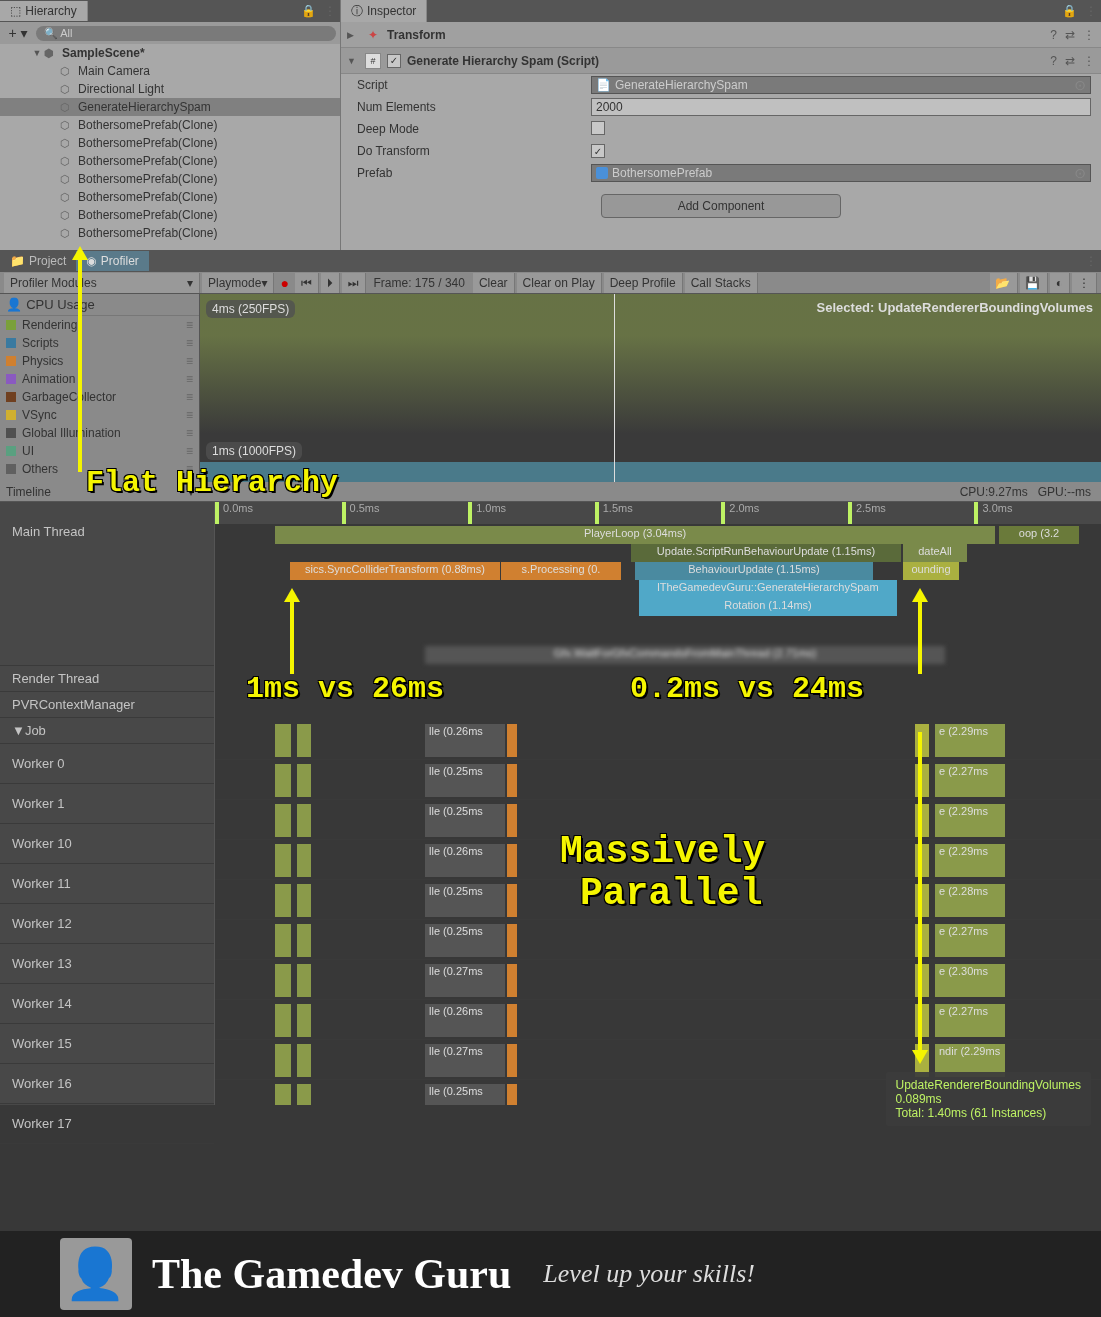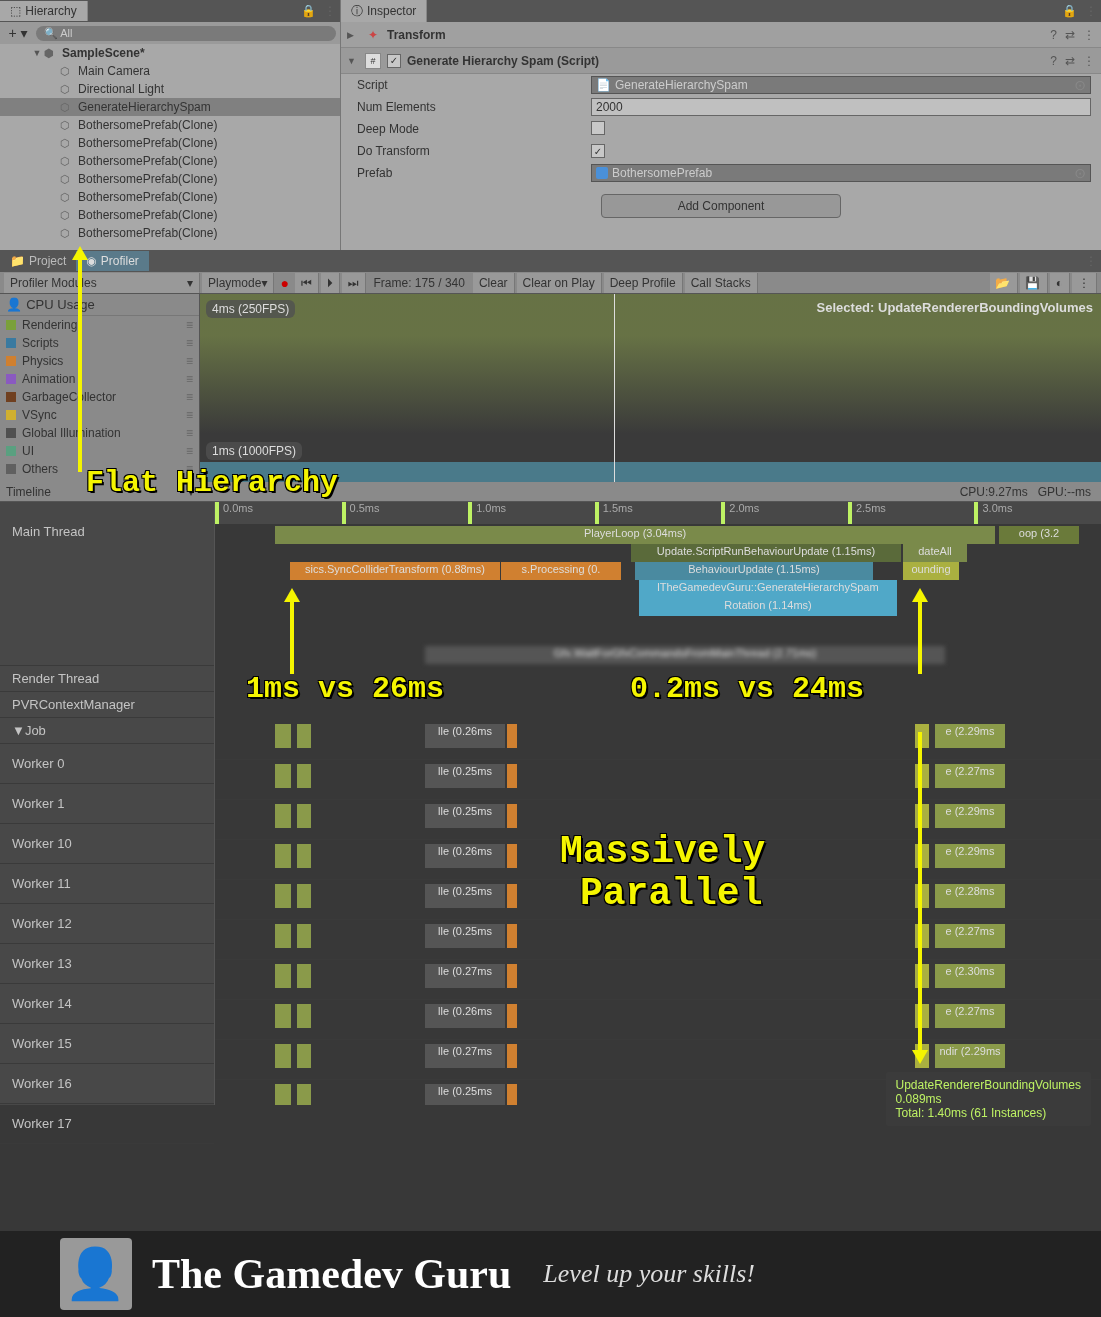--- a/index.html
+++ b/index.html
@@ -78,21 +78,21 @@
 .thread-row { height: 40px; display: flex; align-items: center; padding: 0 12px; color: #c4c4c4; font-size: 13px; border-bottom: 1px solid #3a3a3a; }
 .thread-row.tall { height: 164px; align-items: flex-start; padding-top: 22px; }
 .thread-row.short { height: 26px; }
 .timeline-content { flex: 1; position: relative; background: #383838; overflow: hidden; }
 .time-ruler { height: 22px; background: #484848; position: relative; display: flex; }
 .time-tick { flex: 1; color: #aaa; font-size: 11px; padding-left: 4px; border-left: 4px solid #bef264; }
 .track-block { position: absolute; height: 18px; font-size: 11px; color: #ddd; text-align: center; overflow: hidden; white-space: nowrap; padding: 1px 2px; }
 
 
 .worker-track { position: absolute; left: 0; right: 0; height: 40px; border-bottom: 1px solid #3a3a3a; }
-.worker-bar { position: absolute; height: 24px; top: 4px; font-size: 11px; color: #ddd; padding: 1px 4px; overflow: hidden; white-space: nowrap; text-align: center; }
+.worker-bar { position: absolute; height: 33px; top: 4px; font-size: 11px; color: #ddd; padding: 1px 4px; overflow: hidden; white-space: nowrap; text-align: left; }
 
 
 .annotation { position: absolute; font-family: "Courier New", monospace; font-weight: bold; color: #f5f500; font-size: 30px; text-shadow: 2px 2px 0 #000, -1px -1px 0 #000, 1px -1px 0 #000, -1px 1px 0 #000; pointer-events: none; }
 .arrow-up { position: absolute; width: 4px; background: #f5f500; pointer-events: none; }
 .arrow-up::before { content: ''; position: absolute; top: -12px; left: -6px; border: 8px solid transparent; border-bottom: 14px solid #f5f500; }
 
 
 .tooltip-box { position: absolute; background: rgba(60,60,60,0.92); color: #bef264; padding: 6px 10px; font-size: 12px; border-radius: 2px; }
 
 

